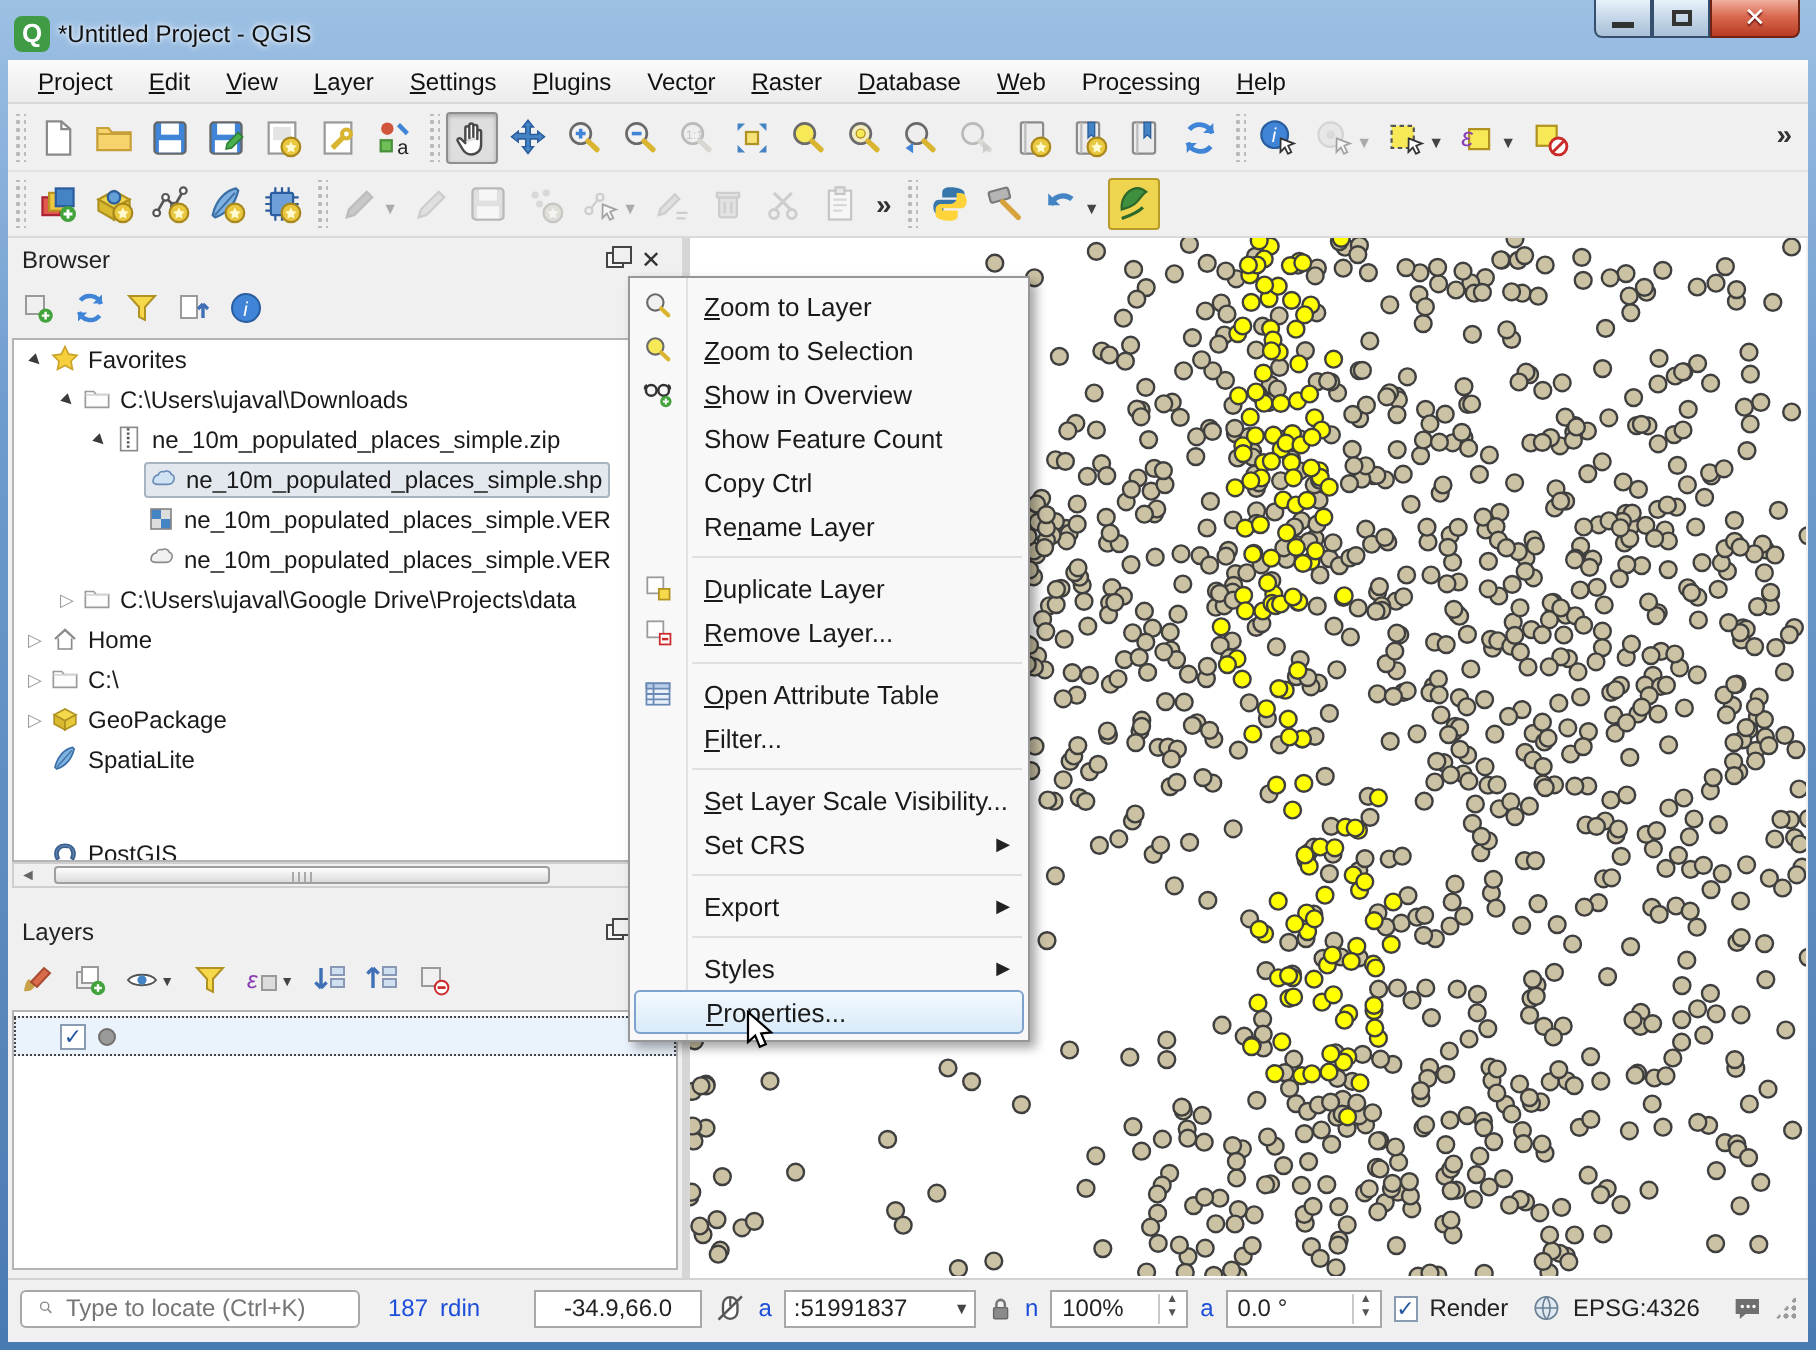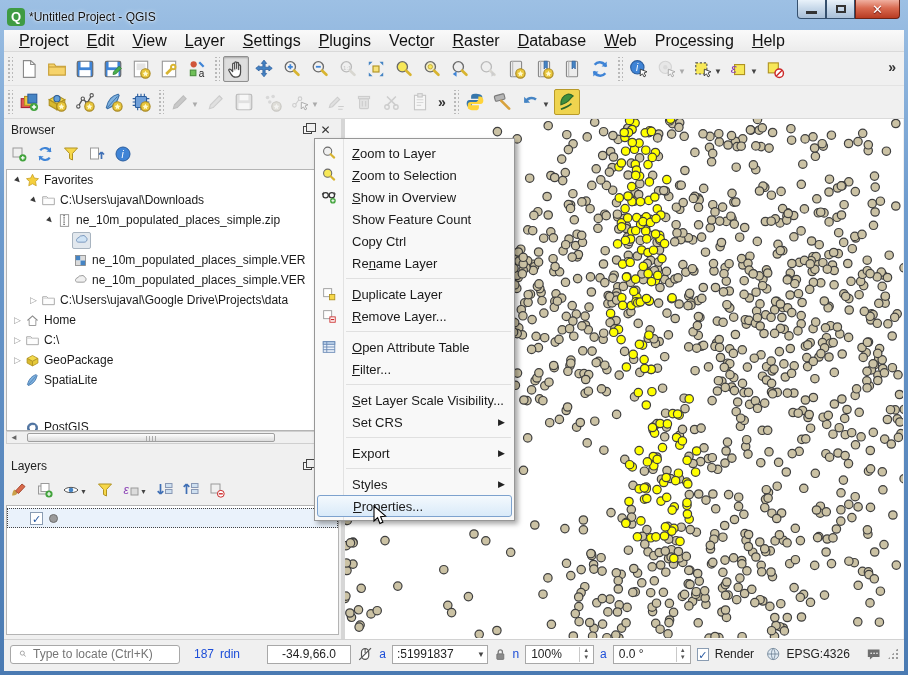--- a/index.html
+++ b/index.html
@@ -16,21 +16,21 @@
   .winbtn{width:29px;height:19px;border:1px solid #35506e;border-top:none;display:flex;align-items:center;justify-content:center;
     background:linear-gradient(180deg,#e9f2fa 0%,#c8d9ea 45%,#a9c0d8 100%);}
   .winbtn.min{border-radius:0 0 0 4px;}
   .winbtn.close{width:45px;border-radius:0 0 4px 0;background:linear-gradient(180deg,#f0b0a0 0%,#d96a50 45%,#b83b22 100%);border-color:#6e2315;}
   .winbtn .glyphmin{width:11px;height:3px;background:#333;margin-top:6px;}
   .winbtn .glyphmax{width:10px;height:8px;border:2px solid #333;}
   .winbtn.close span{color:#fff;font-weight:bold;font-size:13px;text-shadow:0 1px 1px #611;}
   
   .client{position:absolute;left:4px;top:30px;width:900px;height:641px;background:#f0f0f0;}
   .menubar{position:absolute;left:0;top:0;width:100%;height:22px;background:linear-gradient(#fafafa,#ececec);
-    border-bottom:1px solid #d9d9d9;display:flex;align-items:center;padding-left:6px;font-size:16px;color:#111;}
+    border-bottom:1px solid #d9d9d9;display:flex;align-items:center;padding-left:6px;font-size:12px;color:#111;}
   .menu-item{padding:3px 9px;}
   .menu-item u{text-decoration:underline;}
   .tbrow{position:absolute;left:0;width:100%;height:33px;background:#f0f0f0;display:flex;align-items:center;}
   .tbrow.r1{top:23px;border-bottom:1px solid #e3e3e3;}
   .tbrow.r2{top:56px;border-bottom:1px solid #dadada;}
   .tb-handle{width:7px;height:24px;margin:0 2px;background-image:radial-gradient(circle,#b9b9b9 1px,transparent 1.2px);
     background-size:4px 4px;background-position:1px 2px;}
   .tool{width:26px;height:26px;margin:0 1px;display:flex;align-items:center;justify-content:center;position:relative;
     border:1px solid transparent;border-radius:2px;background:transparent;padding:0;}
   .tool.active{background:#dedede;border-color:#8f8f8f;box-shadow:inset 0 1px 2px rgba(0,0,0,.25);}
@@ -53,21 +53,21 @@
   .ptool{width:20px;height:20px;display:flex;align-items:center;justify-content:center;background:none;border:none;padding:0;position:relative;}
   .ptool .dd{position:absolute;right:-6px;top:8px;font-size:7px;color:#444;}
   .browser-panel{position:absolute;left:0;top:0;width:337px;height:325px;}
   .tree-area{position:absolute;left:2px;top:50px;width:333px;height:262px;background:#fff;border:1px solid #b4b4b4;overflow:hidden;}
   .tree-row{height:20px;display:flex;align-items:center;font-size:12px;color:#1a1a1a;white-space:nowrap;}
   .tree-row .exp{width:13px;text-align:center;font-size:9px;color:#555;flex:none;}
   .tree-row .exp.closed{color:#9a9a9a;}
   .tree-row .ticon{width:17px;flex:none;display:flex;align-items:center;justify-content:center;}
   .tree-row .tlabel{padding:1px 3px;}
   .tree-row.selected .tlabel-wrap{background:#e2e8ee;border:1px solid #a8b4c0;border-radius:2px;display:flex;align-items:center;}
-  .tlabel-wrap{display:flex;align-items:flex-end;}
+  .tlabel-wrap{display:flex;align-items:flex-start;}
   .hscroll{position:absolute;left:2px;top:312px;width:333px;height:13px;background:#f0f0f0;border:1px solid #cfcfcf;display:flex;align-items:center;}
   .hsarrow{width:14px;font-size:8px;color:#666;text-align:center;background:none;border:none;padding:0;}
   .hsthumb{height:9px;width:248px;background:linear-gradient(#fdfdfd,#dcdcdc);border:1px solid #9f9f9f;border-radius:2px;margin-left:6px;position:relative;}
   .hsthumb:after{content:"";position:absolute;left:50%;top:2px;margin-left:-5px;width:10px;height:5px;
      background-image:linear-gradient(90deg,#aaa 1px,transparent 1px);background-size:3px 100%;}
   .dock-splitter{position:absolute;left:0;top:325px;width:337px;height:11px;background:#f0f0f0;}
   .layers-panel{position:absolute;left:0;top:336px;width:337px;height:184px;background:#f0f0f0;}
   .layers-body{position:absolute;left:2px;top:50px;width:333px;height:130px;background:#fff;border:1px solid #b4b4b4;}
   .layer-row{margin:2px 0 0 0;height:20px;display:flex;align-items:center;background:#eaf2fb;border:1px dotted #444;}
   .layer-row .cb{width:13px;height:13px;border:1px solid #8a9cb2;background:#fff;margin:0 6px 0 22px;font-size:11px;line-height:12px;color:#2456a0;text-align:center;flex:none;}
@@ -551,20 +551,21 @@
                 </span>
               </div>
               <div class="tree-row selected" style="padding-left: 52px;">
                 <span class="exp"></span>
                 <span class="tlabel-wrap">
                   <span class="ticon">
                     <svg width="15" height="15" viewBox="0 0 18 18">
                       <path d="M3 9c0-2 1.5-3.5 3-3.5C6.5 4 8 3 9.5 3.5 11 2.5 13.5 3 14 5c1.5.5 2 2 1.5 3.5-.5 2-2 2.5-3.5 2.5H6C4.5 11 3 10.5 3 9z" fill="#cfe3f5" stroke="#6a8ab5"></path>
                     </svg>
                   </span>
+                  <span class="tlabel">ne_10m_populated_places_simple.shp</span>
                 </span>
               </div>
               <div class="tree-row" style="padding-left: 52px;">
                 <span class="exp"></span>
                 <span class="tlabel-wrap">
                   <span class="ticon">
                     <svg width="15" height="15" viewBox="0 0 18 18">
                       <rect x="3" y="3" width="6" height="6" fill="#4584c4"></rect>
                       <rect x="9" y="3" width="6" height="6" fill="#dcdcdc"></rect>
                       <rect x="3" y="9" width="6" height="6" fill="#dcdcdc"></rect>

